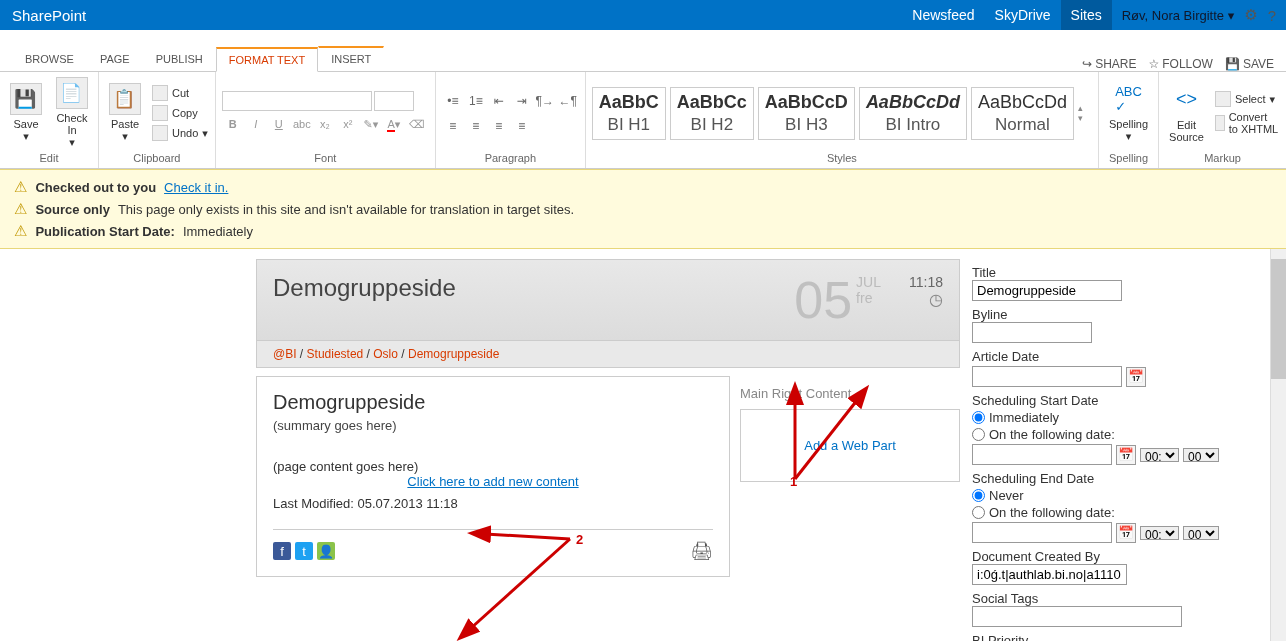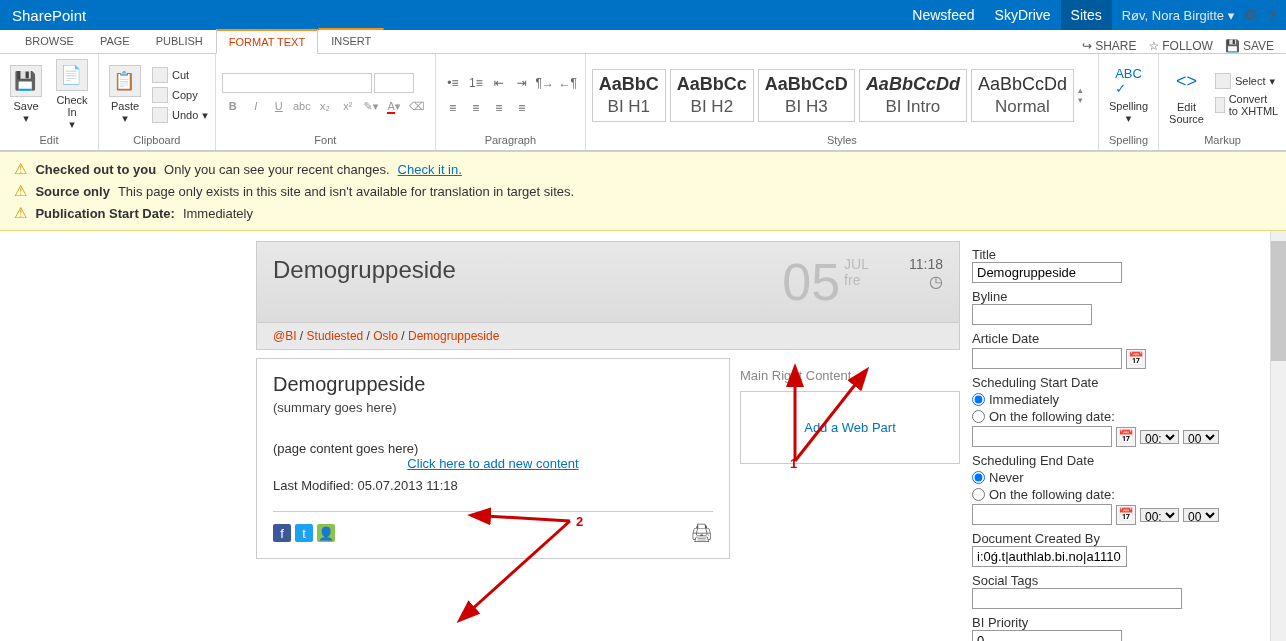--- a/index.html
+++ b/index.html
@@ -3,24 +3,24 @@
 <meta charset="utf-8">
 <style>
 * { box-sizing: border-box; margin: 0; padding: 0; }
 body { font-family: "Segoe UI", Arial, sans-serif; font-size: 13px; color: #333; background: #fff; width: 1286px; }
 .topbar { background: #0072C6; height: 30px; display: flex; align-items: center; color: #fff; }
 .topbar .brand { padding: 0 12px; font-size: 15px; }
 .topbar .spacer { flex: 1; }
 .topbar .nav-link { color: #fff; padding: 0 10px; font-size: 14px; height: 30px; line-height: 30px; cursor: pointer; }
 .topbar .nav-link.active { background: #005a9e; }
 .userbar { background: #e8e8e8; height: 30px; display: flex; align-items: center; padding: 0 10px; gap: 10px; }
-.userbar span { font-size: 13px; color: #e5e5e5; }
+.userbar span { font-size: 13px; color: #0f172a; }
 .userbar .gear, .userbar .help { font-size: 15px; color: #555; cursor: pointer; }
 
-.tabs-row { display: flex; align-items: flex-end; border-bottom: 1px solid #ccc; padding: 6px 12px 0; height: 24px; }
+.tabs-row { display: flex; align-items: flex-end; border-bottom: 1px solid #ccc; padding: 6px 12px 0; height: 42px; }
 .tabs-row .tab { padding: 5px 12px; font-size: 11px; color: #555; cursor: pointer; border: 1px solid transparent; }
 .tabs-row .tab.active { color: #D83B01; border: 1px solid #ccc; border-bottom: 1px solid #fff; margin-bottom: -1px; background: #fff; }
 .tabs-row .tab.orange-top { border-top: 2px solid #F7941D; }
 .tabs-row .right-actions { margin-left: auto; display: flex; gap: 12px; align-items: center; font-size: 12px; color: #555; }
 .tabs-row .right-actions span { cursor: pointer; display: flex; align-items: center; gap: 3px; }
 
 .ribbon { display: flex; border-bottom: 1px solid #ccc; background: #fff; height: 97px; }
 .rgroup { border-right: 1px solid #ddd; display: flex; flex-direction: column; padding: 2px 4px; min-height: 95px; }
 .rgroup-body { flex: 1; display: flex; align-items: center; gap: 2px; }
 .rgroup-label { text-align: center; font-size: 11px; color: #666; padding-bottom: 2px; }
@@ -57,21 +57,21 @@
 .page-body { display: flex; padding: 10px 14px; gap: 12px; position: relative; }
 .page-body .left-col { flex: 0 0 230px; }
 .page-body .main-col { flex: 1; }
 .page-body .side-col { flex: 0 0 300px; font-size: 13px; }
 
 .hero { background: linear-gradient(#e8e8e8, #dcdcdc); border: 1px solid #ccc; padding: 14px 16px; display: flex; }
 .hero .title { font-size: 24px; color: #444; }
 .hero .date-big { margin-left: auto; display: flex; align-items: flex-start; }
 .hero .daynum { font-size: 52px; color: #c0c0c0; font-weight: 300; line-height: 1; }
 .hero .mon { font-size: 14px; color: #bbb; margin-left: 4px; }
-.hero .time { margin-left: 40px; font-size: 14px; color: #666; text-align: right; }
+.hero .time { margin-left: 28px; font-size: 14px; color: #666; text-align: right; }
 .hero .clock { font-size: 16px; color: #888; }
 .breadcrumb { background: #e9e9e9; border: 1px solid #ccc; border-top: none; padding: 6px 16px; font-size: 12px; }
 .breadcrumb a { color: #D83B01; text-decoration: none; cursor: pointer; }
 
 .content-row { display: flex; gap: 10px; margin-top: 8px; }
 .content-box { border: 1px solid #ccc; background: #fff; padding: 14px 16px; }
 .content-box h2 { font-size: 20px; font-weight: normal; margin-bottom: 4px; }
 .content-box .summary { font-size: 13px; color: #444; }
 .content-box .placeholder { margin-top: 26px; font-size: 13px; }
 .content-box .add-link { color: #0072C6; text-decoration: underline; cursor: pointer; display: block; text-align: center; margin-top: 0; }
@@ -261,21 +261,20 @@
       </div>
     </div>
     <div class="rgroup-label">Markup</div>
   </div>
 </div>
 
 <div class="notice-bar">
   <div class="notice-row">
     <span class="warn">⚠</span>
     <b>Checked out to you</b>
-    <span>Only you can see your recent changes.</span>
     <a>Check it in.</a>
   </div>
   <div class="notice-row">
     <span class="warn">⚠</span>
     <b>Source only</b>
     <span>This page only exists in this site and isn't available for translation in target sites.</span>
   </div>
   <div class="notice-row">
     <span class="warn">⚠</span>
     <b>Publication Start Date:</b>

